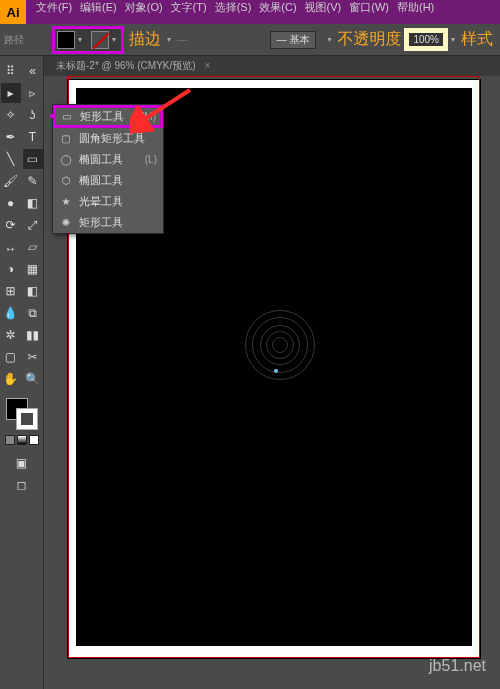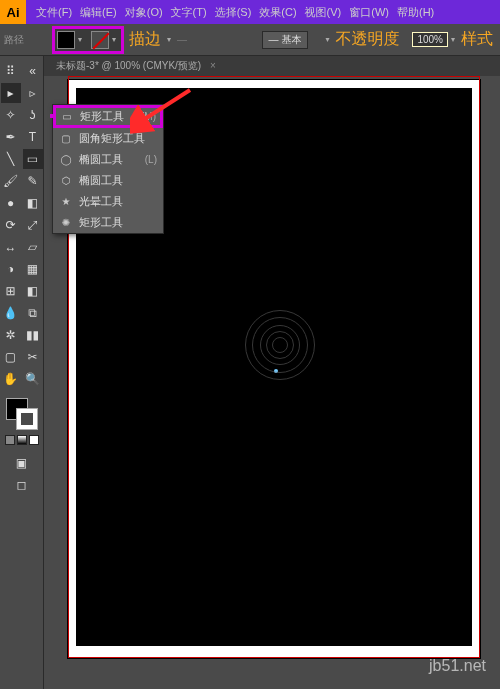--- a/index.html
+++ b/index.html
@@ -1,31 +1,31 @@
 <!DOCTYPE html>
 <html><head>
 <meta charset="utf-8">
 <style>
 *{margin:0;padding:0;box-sizing:border-box;font-family:"Microsoft YaHei",sans-serif;-webkit-font-smoothing:none}
 body{width:500px;height:689px;background:#4a4a4a;overflow:hidden;position:relative;color:#ccc}
-.menubar{height:24px;background:#6d28d9;display:flex;align-items:center;font-size:11px;color:#ccc}
+.menubar{height:24px;background:#701a75;display:flex;font-size:11px;color:#ccc}
 .ai-logo{width:26px;height:24px;background:#ff9a00;color:#000;display:flex;align-items:center;justify-content:center;font-weight:bold;font-size:13px;margin-right:6px}
 .menu-item{padding:0 4px;cursor:pointer}
 .options-bar{height:32px;background:#4a4a4a;display:flex;align-items:center;font-size:11px;padding:8px 4px;border-bottom:1px solid #2a2a2a;position:relative}
 .options-label{color:#999;margin-right:6px;font-size:10px}
 .swatch-group{display:flex;align-items:center;border:3px solid #d000d8;padding:2px;background:#3a3a3a;margin:0 2px}
 .swatch{width:18px;height:18px;border:1px solid #888}
 .swatch.fill{background:#000}
 .swatch.stroke{background:#4a4a4a;position:relative;margin-left:6px}
 .swatch.stroke:after{content:"";position:absolute;left:-2px;top:8px;width:22px;height:2px;background:#d00;transform:rotate(-45deg)}
 .dd-arrow{font-size:8px;color:#aaa;margin:0 3px}
 .opt-txt{color:#f5a623;font-size:16px;margin:0 3px}
 .opt-dim{color:#777;font-size:10px;margin:0 3px}
-.opt-btn{background:#5a5a5a;border:1px solid #2a2a2a;padding:1px 6px;font-size:10px;color:#ddd;margin:0 14px}
-.zoom-box{background:#333;border:1px solid #fef9c3;padding:1px 4px;font-size:10px;color:#ddd;margin-left:10px}
+.opt-btn{background:#5a5a5a;border:1px solid #2a2a2a;padding:1px 6px;font-size:10px;color:#ddd;margin:0 8px}
+.zoom-box{background:#333;border:5px solid #fef9c3;padding:1px 4px;font-size:10px;color:#ddd;margin-left:0}
 .doc-tab-row{height:20px;background:#3a3a3a;display:flex;align-items:center;font-size:10px;color:#aaa;padding-left:48px}
 .doc-tab{padding:0 8px}
 .doc-tab .x{margin-left:6px;color:#888}
 .workspace{position:absolute;left:46px;top:76px;right:0;bottom:0;background:#4a4a4a;overflow:hidden}
 .canvas{position:absolute;left:22px;top:4px;width:412px;height:578px;background:#fff;box-shadow:0 0 0 1px #000;display:flex;align-items:flex-start;justify-content:center}
 .canvas-inner{margin-top:8px;width:396px;height:558px;background:#000}
 .cursor-dot{position:absolute;left:50%;top:50%;width:4px;height:4px;background:#7cf;border-radius:50%}
 .red-border{position:absolute;left:68px;top:76px;width:412px;height:582px;border:1px solid #c00;pointer-events:none}
 .toolbox{position:absolute;left:0;top:56px;width:44px;bottom:0;background:#4a4a4a;border-right:1px solid #2a2a2a;display:flex;flex-direction:column;align-items:center;padding-top:4px}
 .tool-row{display:flex}
@@ -82,21 +82,21 @@
   <span class="opt-btn">— 基本</span>
   <span class="dd-arrow">▾</span>
   <span class="opt-txt">不透明度</span>
   <span class="zoom-box">100%</span>
   <span class="dd-arrow">▾</span>
   <span class="opt-txt">样式</span>
 </div>
 
 <div class="doc-tab-row">
   <div class="doc-tab">
-    <span>未标题-3* @ 100% (CMYK/预览)</span>
+    <span>未标题-2* @ 96% (CMYK/预览)</span>
     <span class="x">×</span>
   </div>
 </div>
 
 <div class="toolbox">
   <div class="tool-row">
       <div class="tool">⠿</div>
       <div class="tool">«</div>
     </div>
   <div class="tool-row">

